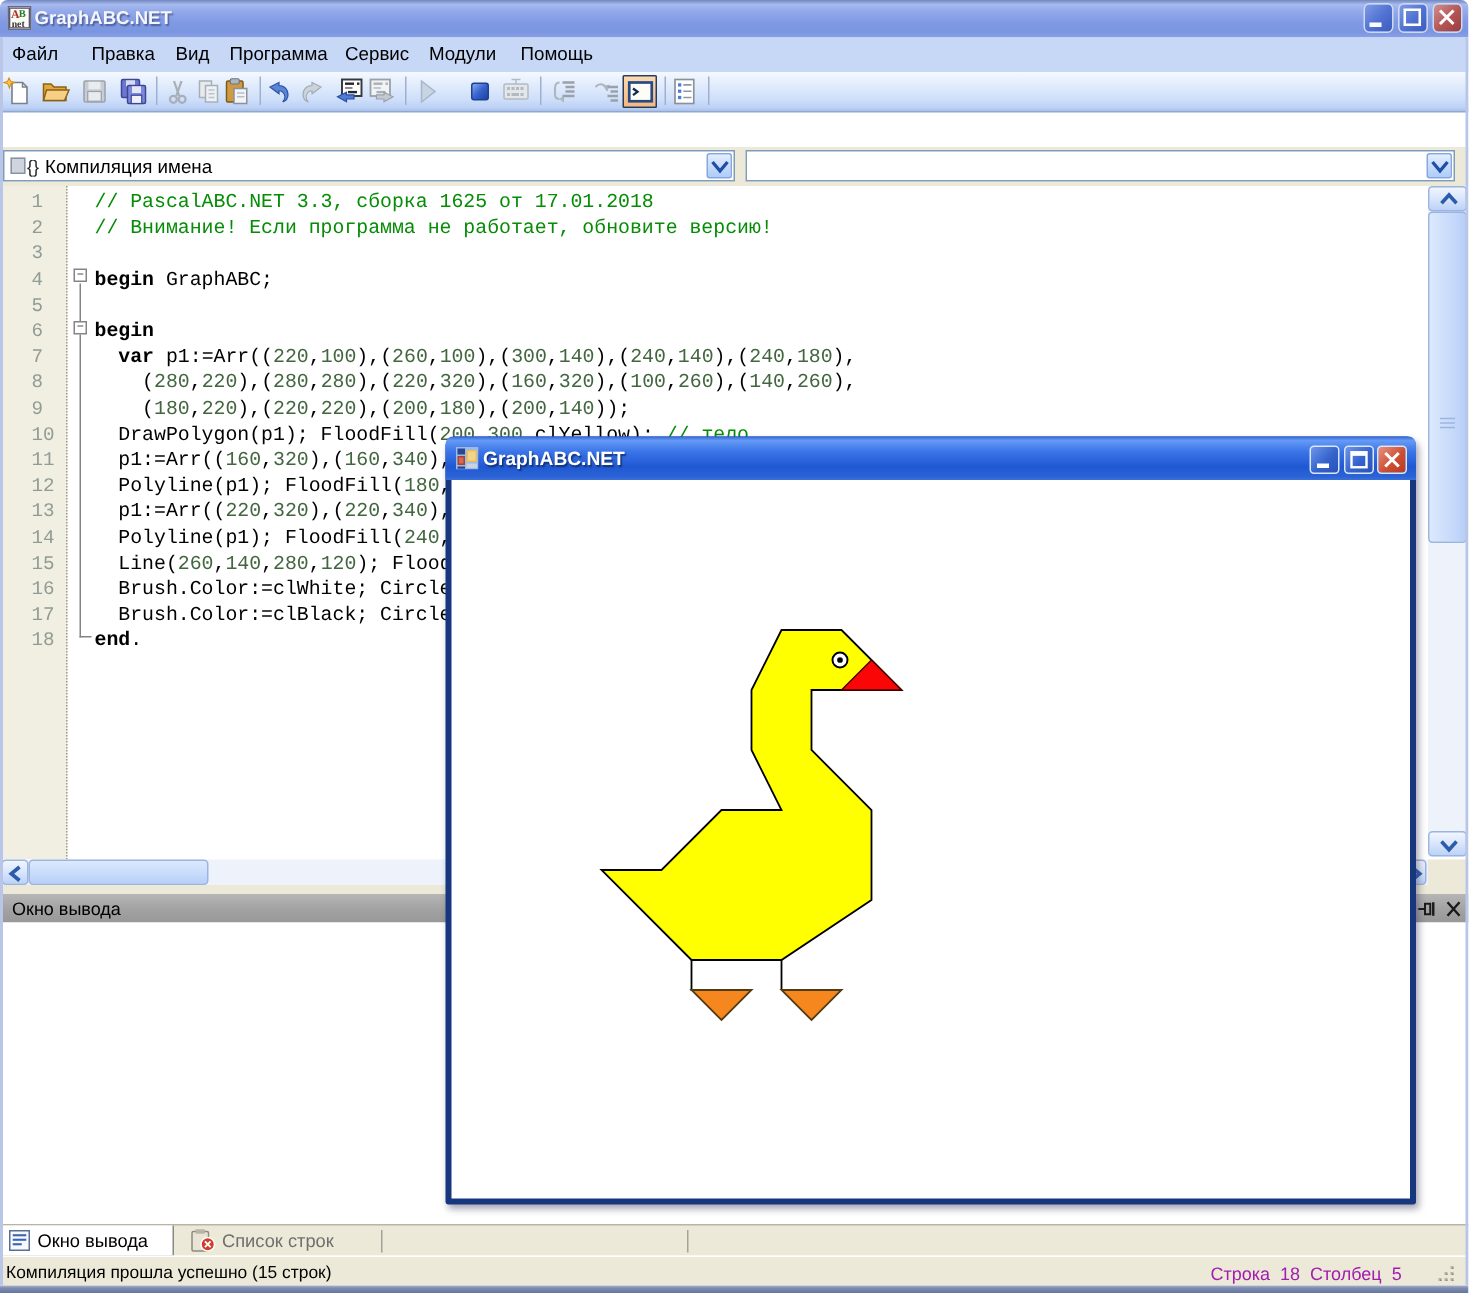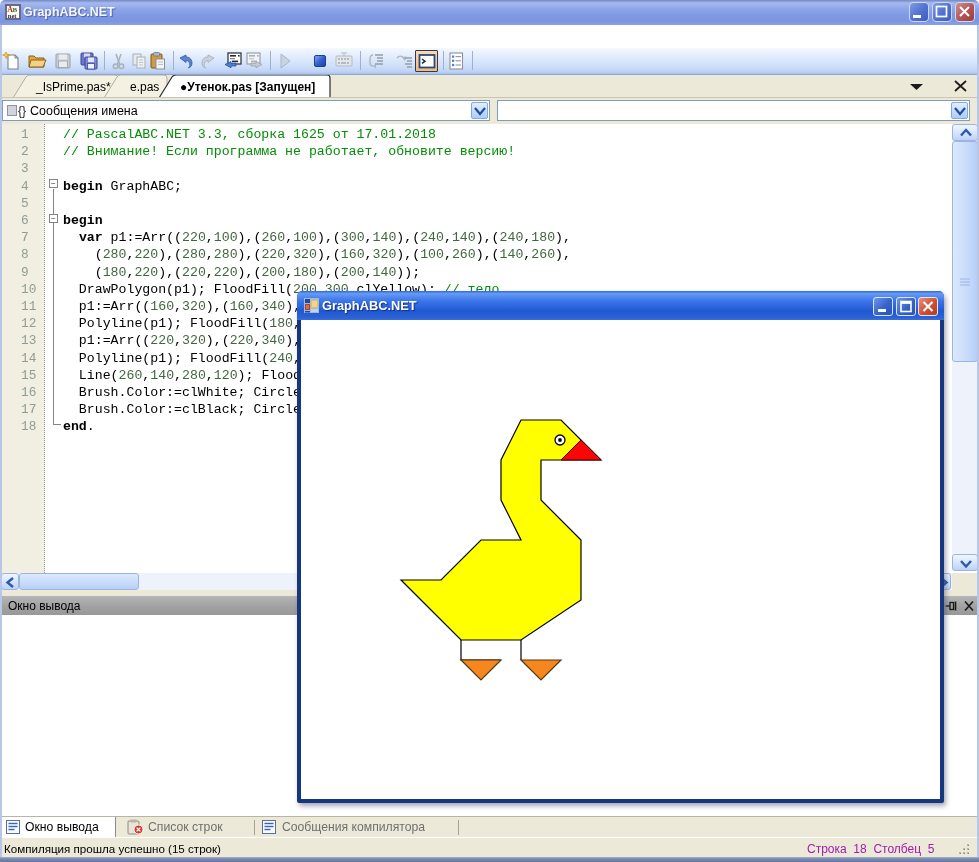--- a/index.html
+++ b/index.html
@@ -94,20 +94,29 @@
         <svg width="18" height="18">
           <rect x="3.5" y="3.5" width="10" height="10" fill="none" stroke="#fff" stroke-width="1.7"></rect>
         </svg>
       </div>
       <div class="wbtn cls">
         <svg width="18" height="18">
           <path d="M4 4 L13 13 M13 4 L4 13" stroke="#fff" stroke-width="2"></path>
         </svg>
       </div>
 </div>
+<div class="menubar">
+  <span style="left:8px">Файл</span>
+      <span style="left:61px">Правка</span>
+      <span style="left:117px">Вид</span>
+      <span style="left:153px">Программа</span>
+      <span style="left:230px">Сервис</span>
+      <span style="left:286px">Модули</span>
+      <span style="left:347px">Помощь</span>
+</div>
 <div class="toolbar" id="toolbar">
       <div class="ticon" style="left:2px;top:3px;width:20px;height:20px;">
         <svg width="20" height="20" viewBox="0 0 20 20">
 <polygon points="6,4 13,4 16,7 16,18 6,18" fill="#fefefe" stroke="#7b818c" stroke-width="1.1"></polygon>
 <polyline points="13,4 13,7 16,7" fill="none" stroke="#7b818c" stroke-width="1"></polyline>
 <path d="M4 1 L5.2 3.4 L8 4 L5.2 4.8 L4.3 7.6 L3.2 4.9 L0.6 4 L3 3.3 Z" fill="#ffcc44" stroke="#d98b17" stroke-width="0.7"></path>
 </svg>
       </div>
       <div class="ticon" style="left:27px;top:3px;width:20px;height:20px;">
         <svg width="20" height="20" viewBox="0 0 20 20">
@@ -270,37 +279,23 @@
           </g>
 </svg>
       </div>
       <div class="tsep" style="left:104px;"></div>
       <div class="tsep" style="left:173px;"></div>
       <div class="tsep" style="left:270px;"></div>
       <div class="tsep" style="left:360px;"></div>
       <div class="tsep" style="left:443px;"></div>
       <div class="tsep" style="left:472px;"></div>
     </div>
-<div class="tabstrip" id="tabstrip">
-      <svg width="979" height="23">
-<path d="M13 23 L26 2 Q27.5 0 30 0 L115 0 Q118 0 118 3 L118 23" fill="#f4f1e2" stroke="#b0ad9d" stroke-width="1"></path>
-<path d="M104 23 L117 2 Q118.5 0 121 0 L164 0 Q167 0 167 3 L167 23" fill="#f4f1e2" stroke="#b0ad9d" stroke-width="1"></path>
-<path d="M159 23 L172 2 Q173.5 0 176 0 L327 0 Q330 0 330 3 L330 23 Z" fill="#ffffff" stroke="#2c2c2c" stroke-width="1.2"></path>
-<line x1="0" y1="22.5" x2="979" y2="22.5" stroke="#c9c5b2" stroke-width="1"></line>
-<text x="36" y="16" font-family="Liberation Sans" font-size="12">_IsPrime.pas*</text>
-<text x="130" y="16" font-family="Liberation Sans" font-size="12">e.pas</text>
-<text x="180" y="16" font-family="Liberation Sans" font-size="12" font-weight="bold">●Утенок.pas [Запущен]</text>
-<path d="M910 85 z"></path>
-<path d="M910 9 L923 9 L916.5 15 Z" fill="#1a1a1a"></path>
-<path d="M955 6 L966 16 M966 6 L955 16" stroke="#1a1a1a" stroke-width="1.7"></path>
-</svg>
-    </div>
 <div class="comborow">
   <div class="combo" style="left:2px;width:488px;">
-    <span class="combotext" style="left:27px;">Сообщения имена</span>
+    <span class="combotext" style="left:27px;">Компиляция имена</span>
     <span style="left:4px;top:4px;width:10px;height:11px;background:#cfd4de;border:1px solid #8a93a6;"></span>
     <span style="left:15px;top:3px;font-size:12px;color:#222;">{}</span>
     <div class="arr">
           <svg width="12" height="9">
             <path d="M1 1 L6 7 L11 1" fill="none" stroke="#1e4ea8" stroke-width="2.2"></path>
           </svg>
         </div>
   </div>
   <div class="combo" style="left:497px;width:473px;">
     <div class="arr">
@@ -420,31 +415,20 @@
 <div class="btab" style="left:122px;width:131px;">
         <span style="position:absolute;left:26px;top:3px;">Список строк</span>
 <svg style="position:absolute;left:5px;top:2px;" width="17" height="16">
           <rect x="1" y="2" width="11" height="13" rx="1" fill="#e8e4d8" stroke="#8f8b7a"></rect>
           <rect x="3.5" y="0.5" width="6" height="3" fill="#b9b5a6"></rect>
           <circle cx="11.5" cy="10.5" r="4.5" fill="#d23c2a" stroke="#fff"></circle>
           <path d="M9.6 8.6 L13.4 12.4 M13.4 8.6 L9.6 12.4" stroke="#fff" stroke-width="1.3"></path>
         </svg>
       </div>
 <div class="btabsep" style="left:254px;"></div>
-<div class="btab" style="left:258px;width:196px;">
-        <span style="position:absolute;left:24px;top:3px;">Сообщения компилятора</span>
-<svg style="position:absolute;left:4px;top:3px;" width="14" height="14">
-          <rect x="0.5" y="0.5" width="13" height="13" fill="#f6f9ff" stroke="#5a6f94"></rect>
-          <g stroke="#3b63b0" stroke-width="1.4">
-            <line x1="2.5" y1="3.5" x2="11.5" y2="3.5"></line>
-            <line x1="2.5" y1="6.5" x2="11.5" y2="6.5"></line>
-            <line x1="2.5" y1="9.5" x2="8.5" y2="9.5"></line>
-          </g>
-        </svg>
-      </div>
 <div class="btabsep" style="left:458px;"></div>
 </div>
 <div class="statusbar">
   <span class="l">Компиляция прошла успешно (15 строк)</span>
   <span class="r">Строка&nbsp; 18&nbsp; Столбец&nbsp; 5</span>
   <svg style="left:958px;top:6px;" width="14" height="12">
         <g fill="#b8b4a0">
           <rect x="9" y="8" width="2" height="2"></rect>
           <rect x="9" y="4" width="2" height="2"></rect>
           <rect x="9" y="0" width="2" height="2"></rect>

